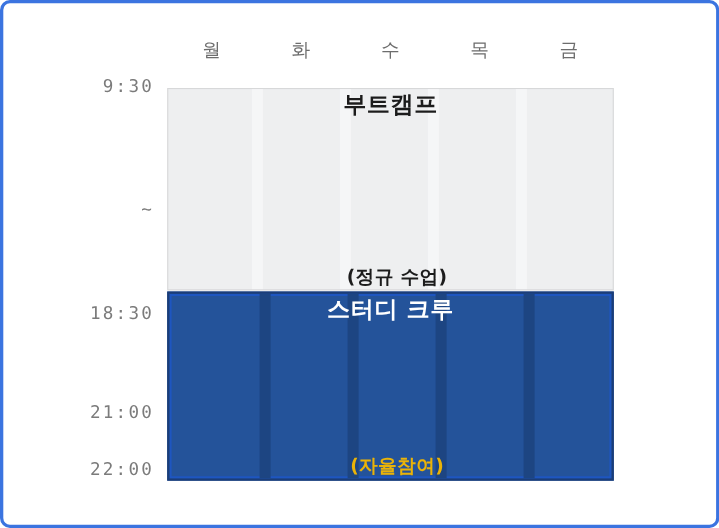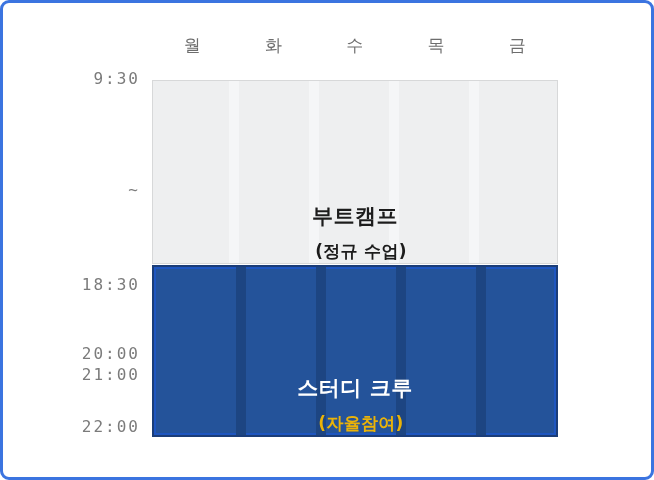--- a/index.html
+++ b/index.html
@@ -112,40 +112,40 @@
 
   .block-text {
     position: absolute;
     left: 0;
     top: 0;
     width: 100%;
     height: 100%;
     display: flex;
     flex-direction: column;
     align-items: center;
-    justify-content: flex-end;
+    justify-content: space-between;
     z-index: 3;
   }
   .block-title {
     font-size: 21px;
     font-weight: bold;
     letter-spacing: 0.5px;
     margin-bottom: 10px;
     font-family: "DejaVu Sans", "Liberation Sans", sans-serif;
   }
   .block-sub {
     font-size: 17px;
     font-weight: bold;
     letter-spacing: 0.3px;
     font-family: "DejaVu Sans", "Liberation Sans", sans-serif;
     margin-left: 12px;
   }
   #block-morning .block-title { color: #1c1c1c; }
   #block-morning .block-sub   { color: #1c1c1c; }
-  #block-evening .block-title { color: #ffffff; margin-top: 42px; }
+  #block-evening .block-title { color: #ffffff; }
   #block-evening .block-sub   { color: #eab308; }
 </style>
 </head>
 <body>
 
 <div id="canvas">
 
   <div id="frame"></div>
 
   <div id="day-header">
@@ -163,21 +163,20 @@
       </div>
     <div class="day-cell">
         <span>금</span>
       </div>
   </div>
 
   <div id="time-col">
     <div class="time-label" style="top:69px;">9:30</div>
     <div class="time-label" style="top:180px;">~</div>
     <div class="time-label" style="top:275px;">18:30</div>
-    <div class="time-label" style="top:344px;">20:00</div>
     <div class="time-label" style="top:365px;">21:00</div>
     <div class="time-label" style="top:417px;padding-left:40px;">22:00</div>
   </div>
 
   <div class="block" id="block-morning">
     <div class="stripes">
       <div class="stripe" style="left:76px;"></div>
       <div class="stripe" style="left:156px;"></div>
       <div class="stripe" style="left:236px;"></div>
       <div class="stripe" style="left:316px;"></div>

